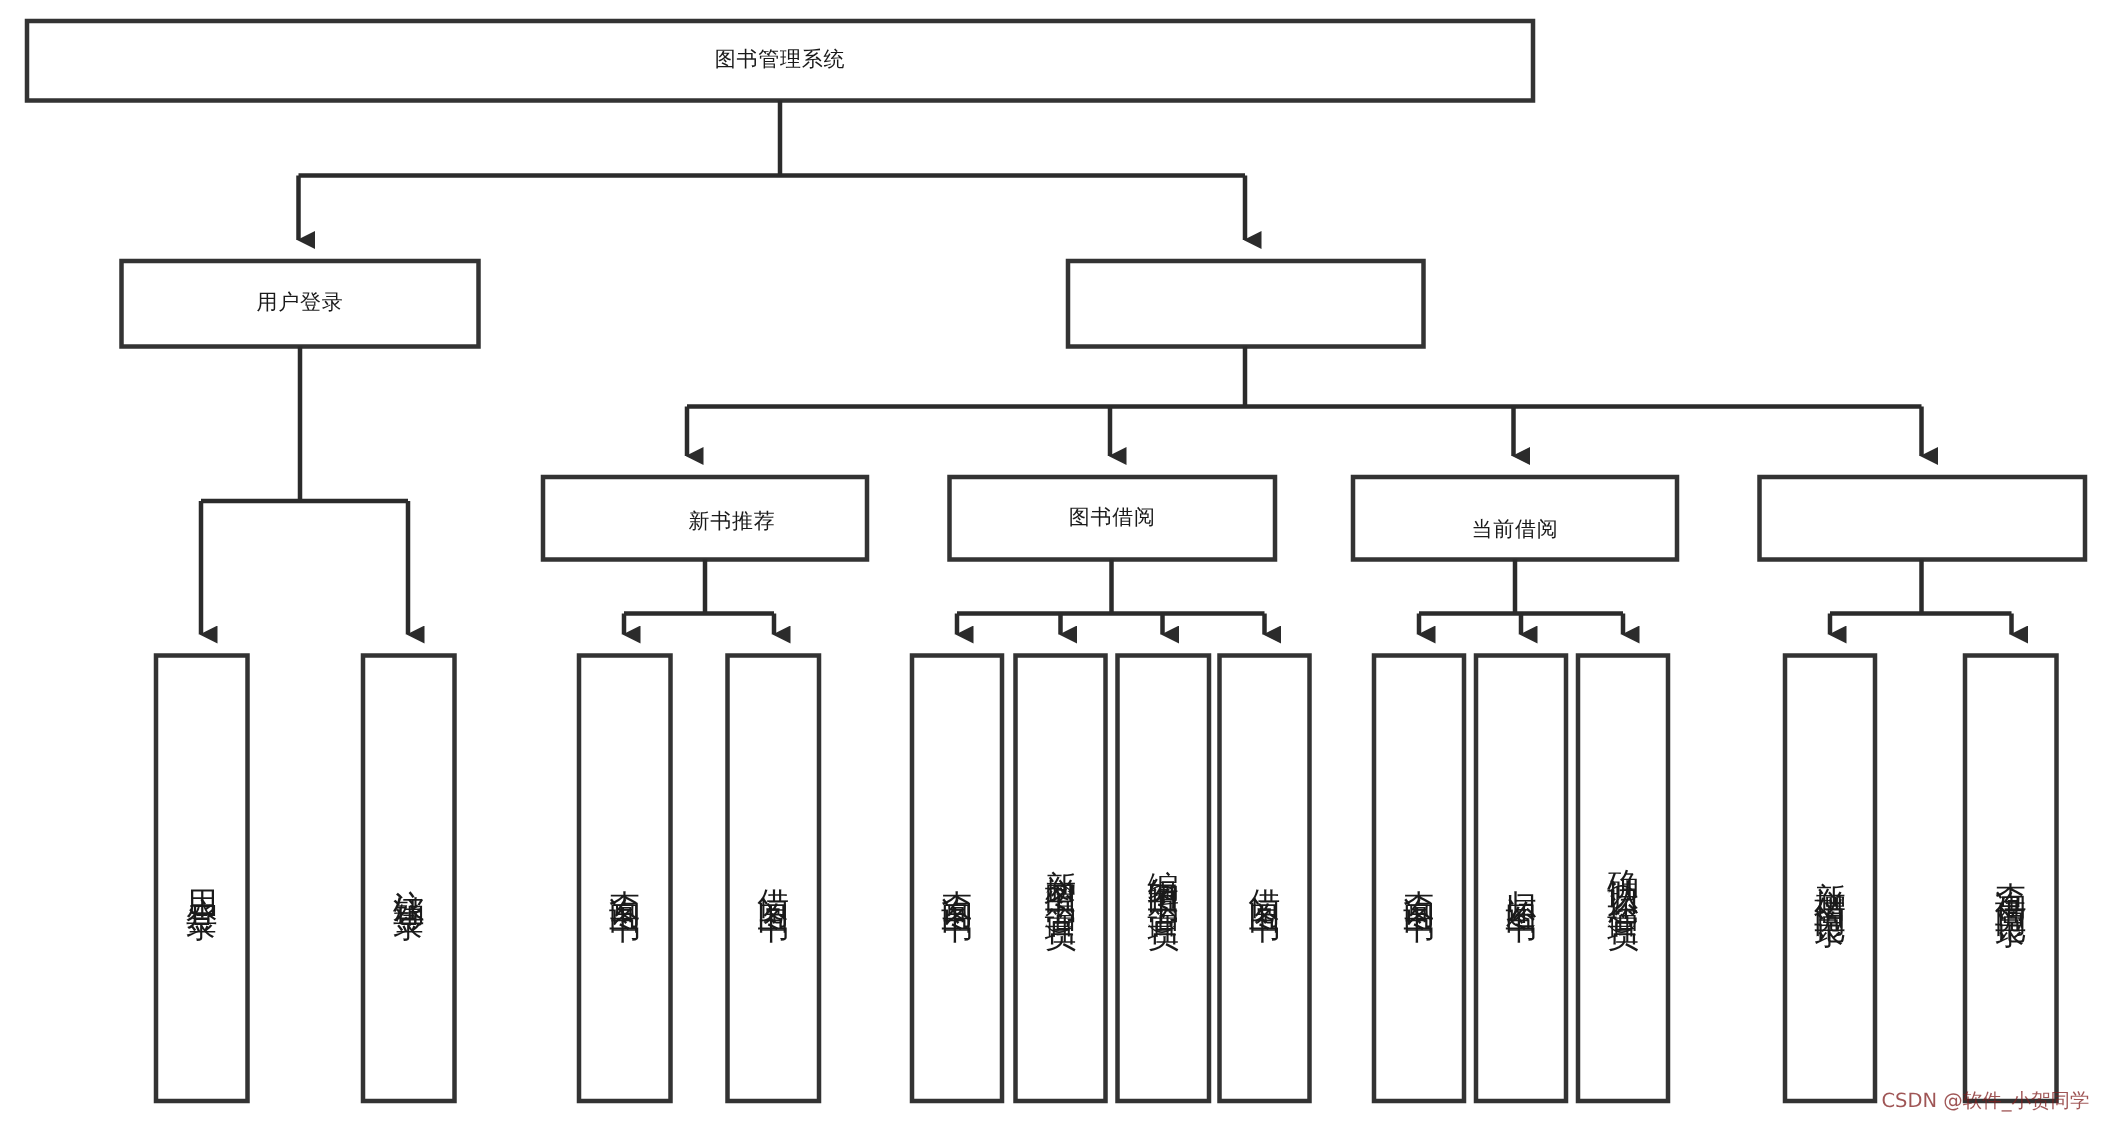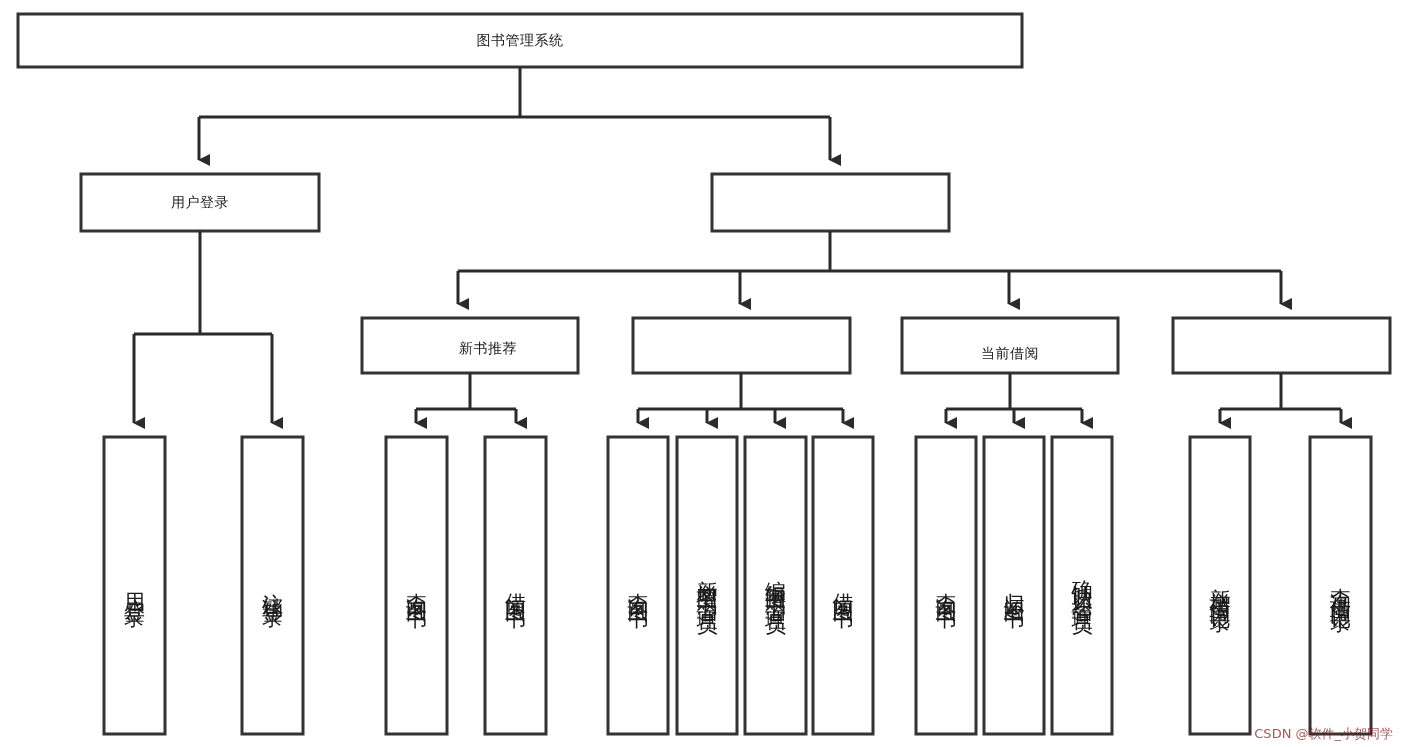--- a/index.html
+++ b/index.html
@@ -160,20 +160,21 @@
     <path class="connector" d="M 1220 409 L 1341 409"></path>
     <path class="connector" d="M 1220 409 L 1220 423" marker-end="url(#arrow)"></path>
     <path class="connector" d="M 1341 409 L 1341 423" marker-end="url(#arrow)"></path>
   </svg>
 
   <div class="node-label" style="left:18px; top:14px; width:1004px; height:53px;">图书管理系统</div>
 
   <div class="node-label" style="left:81px; top:174px; width:238px; height:57px;">用户登录</div>
 
   <div class="node-label" style="left:380px; top:318px; width:216px; height:60px;">新书推荐</div>
+  <div class="node-label" style="left:633px; top:318px; width:217px; height:55px;">图书借阅</div>
   <div class="node-label" style="left:902px; top:318px; width:216px; height:70px;">当前借阅</div>
 
   <div class="node-label vertical" style="left:104px; top:437px; width:61px; height:297px;">用户登录</div>
   <div class="node-label vertical" style="left:242px; top:437px; width:61px; height:297px;">注销登录</div>
 
   <div class="node-label vertical" style="left:386px; top:437px; width:61px; height:297px;">查询图书</div>
   <div class="node-label vertical" style="left:485px; top:437px; width:61px; height:297px;">借阅图书</div>
 
   <div class="node-label vertical" style="left:608px; top:437px; width:60px; height:297px;">查询图书</div>
   <div class="node-label vertical" style="left:677px; top:437px; width:60px; height:297px;">新增图书（管理员）</div>

